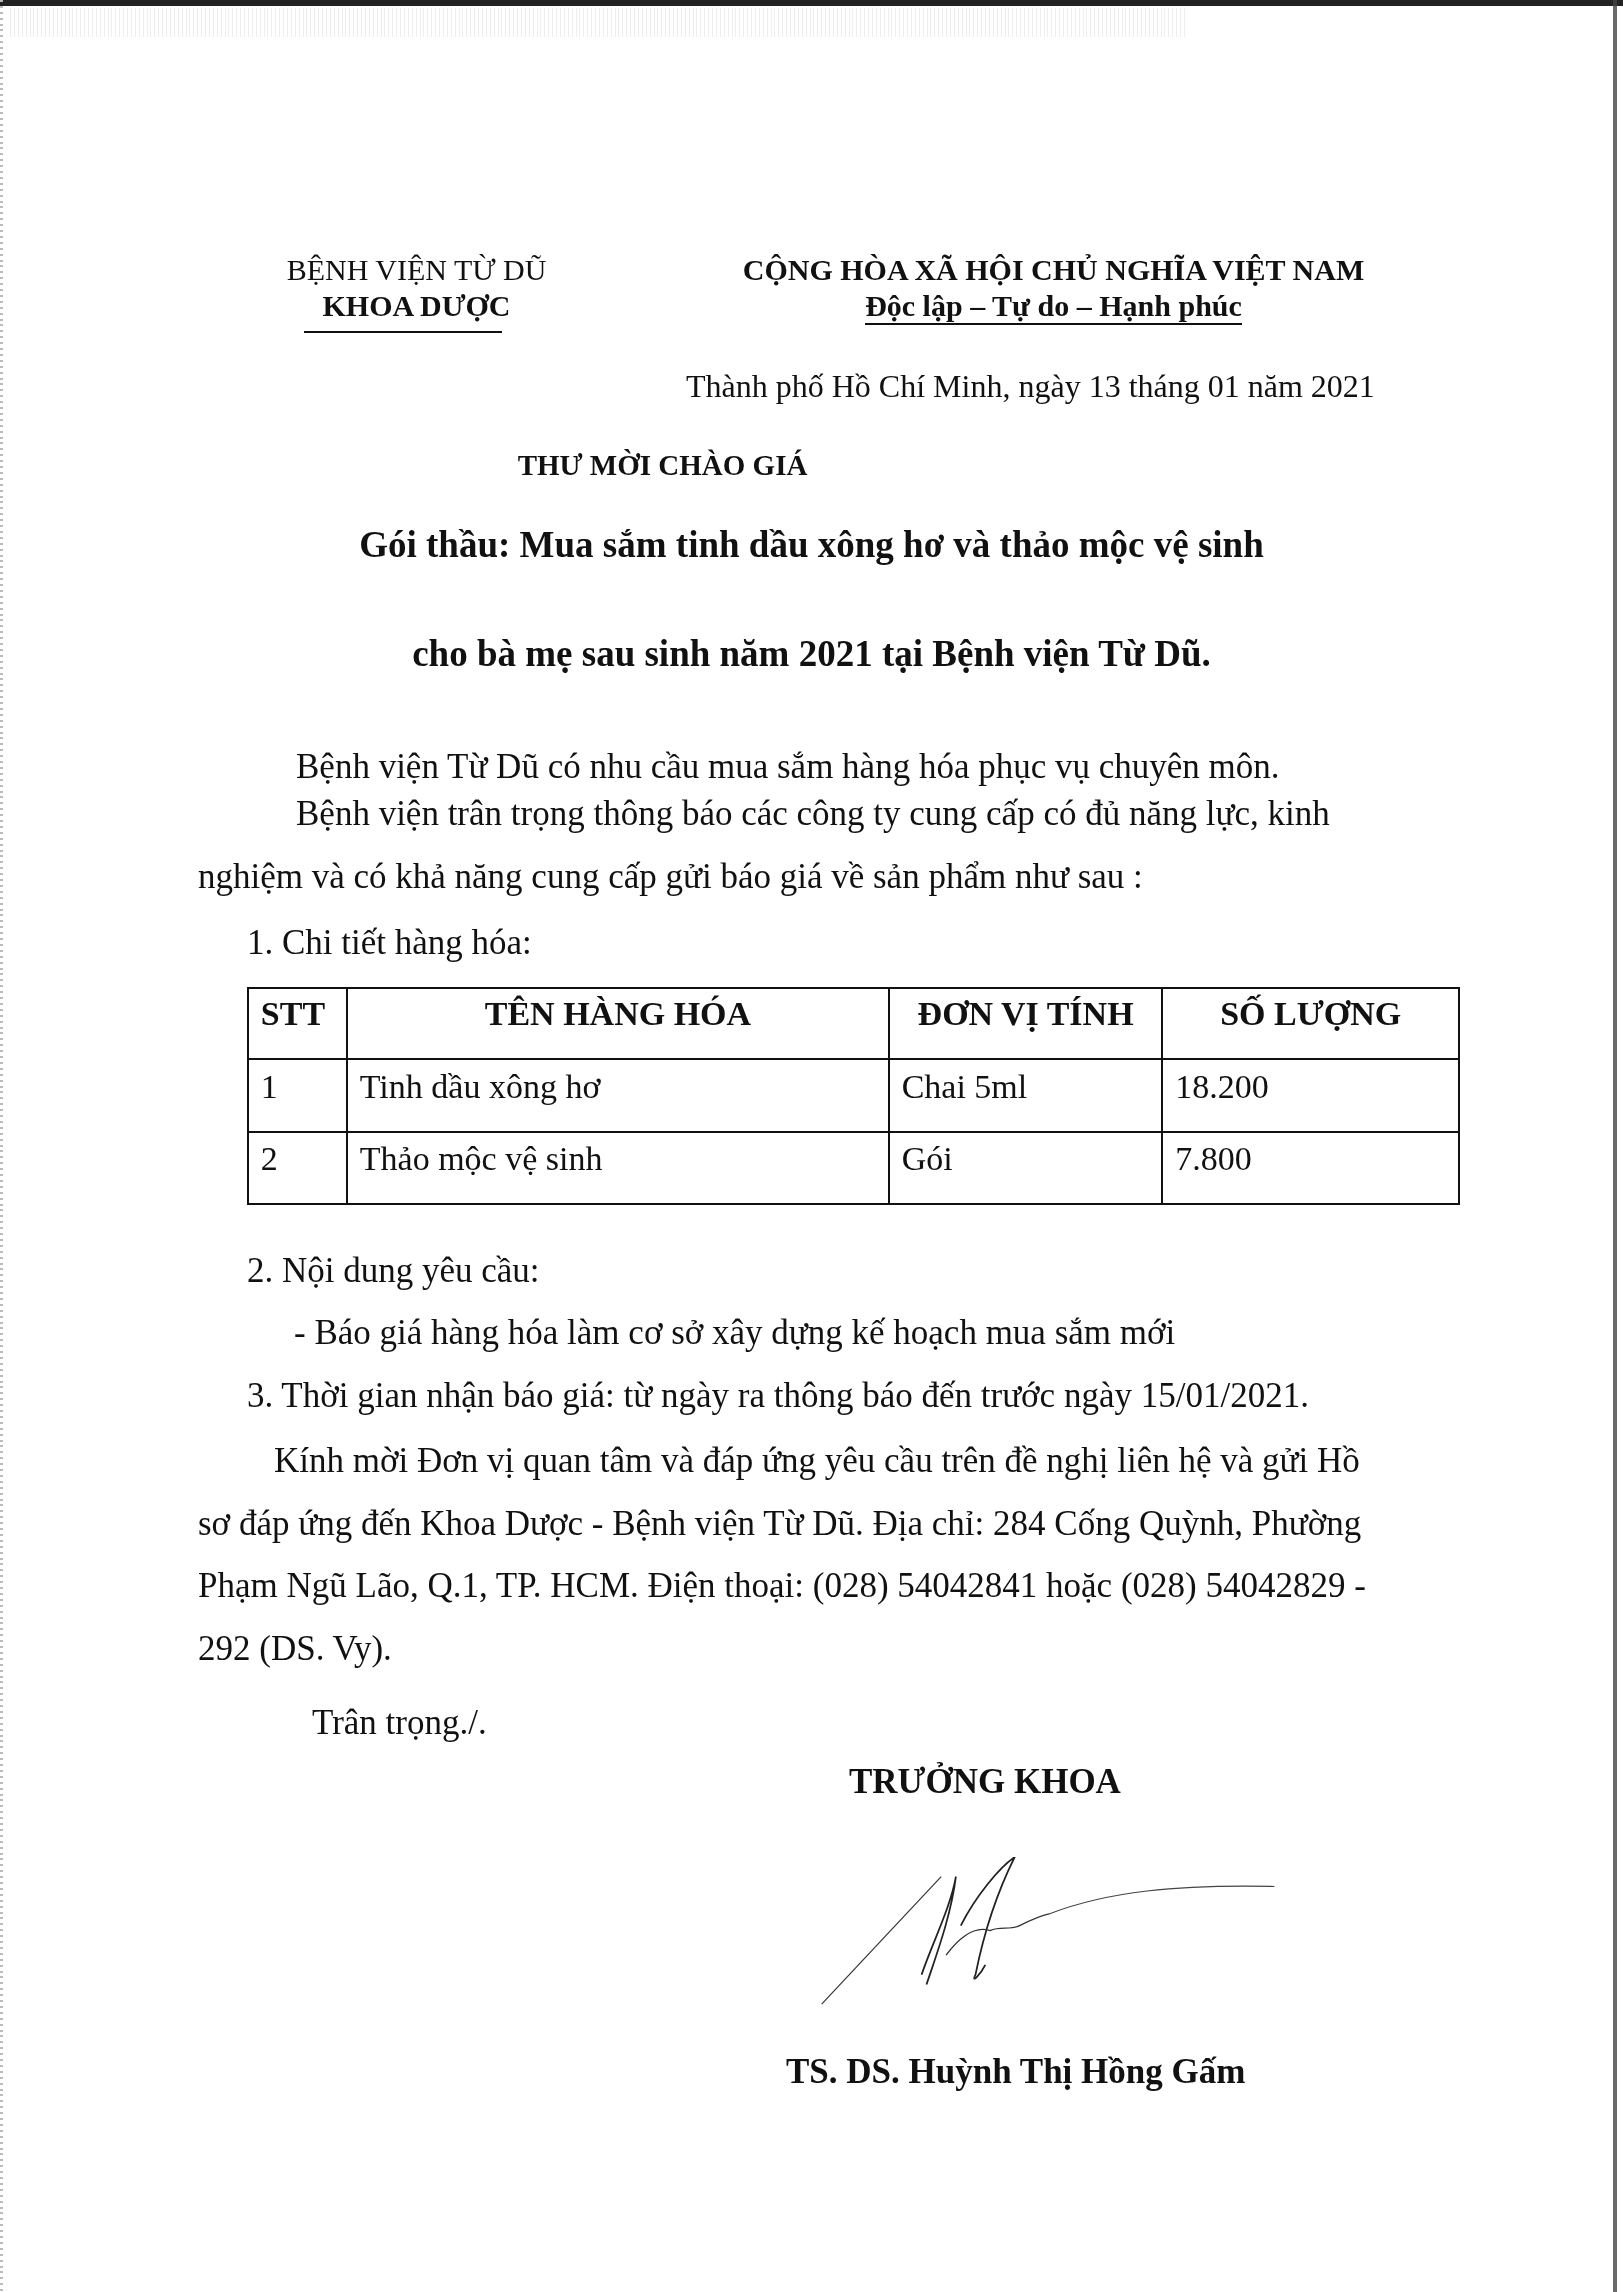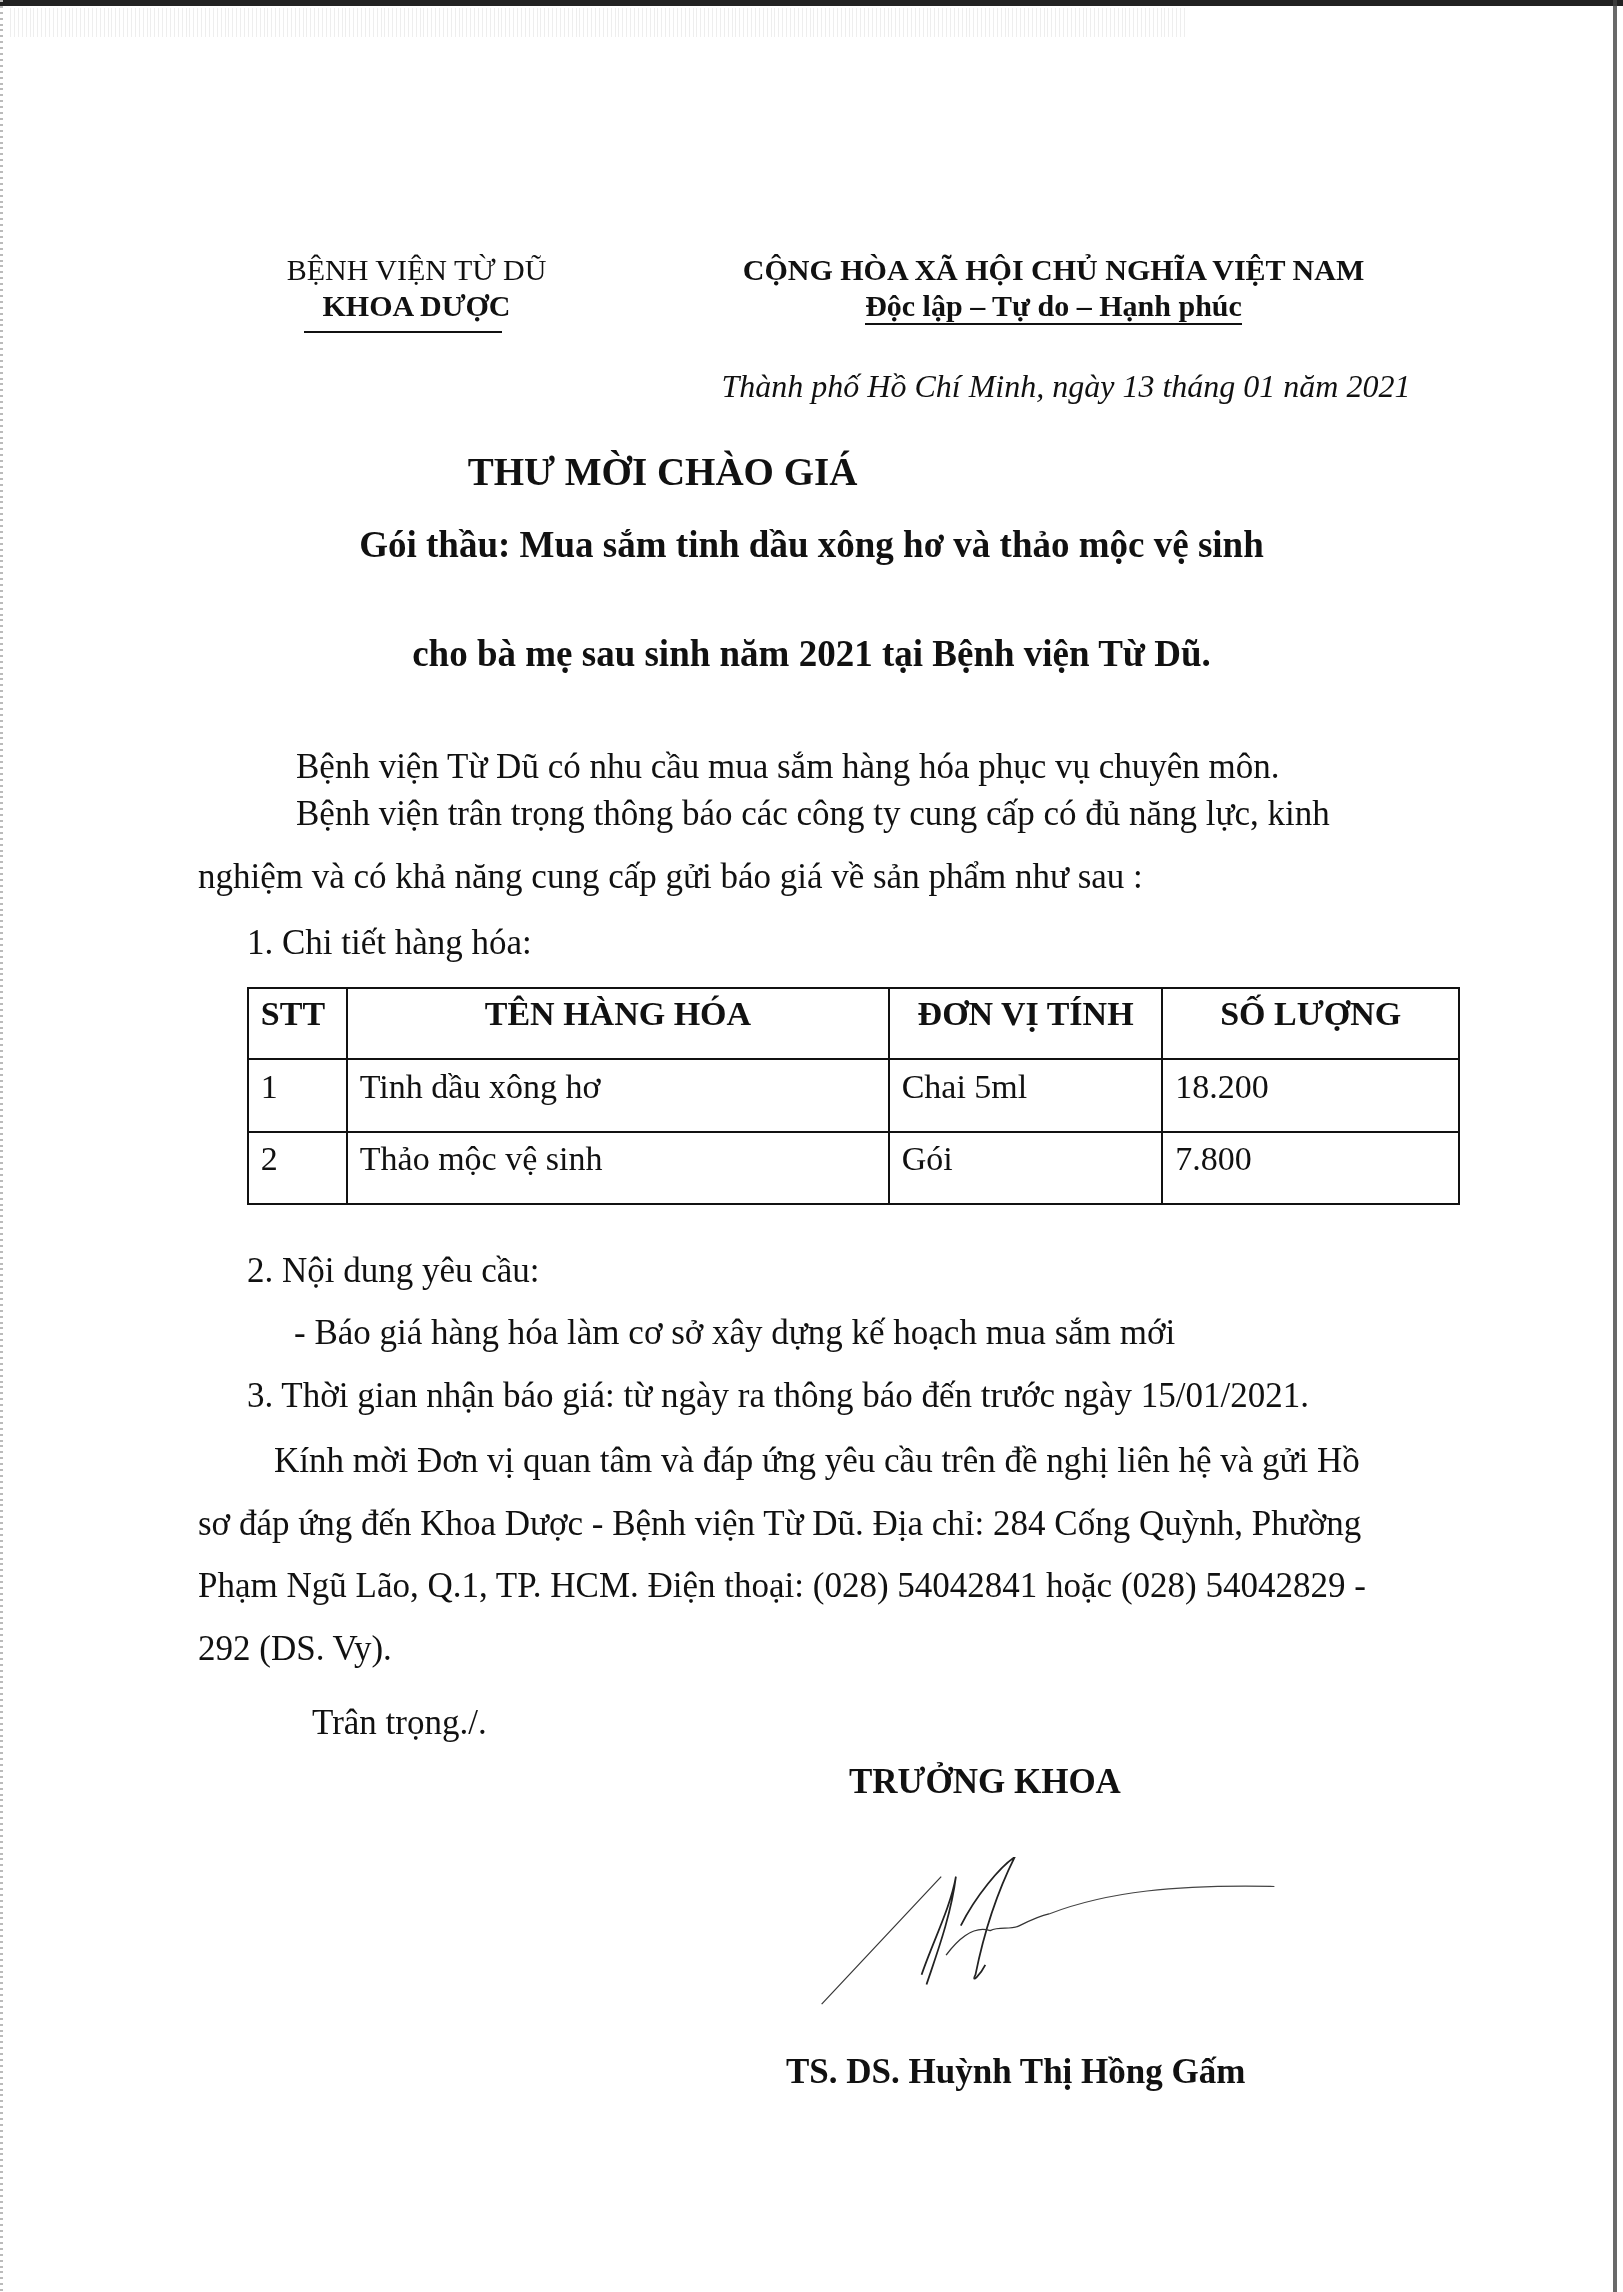--- a/index.html
+++ b/index.html
@@ -13,22 +13,22 @@
   .page-border-right { position:absolute; left:1613px; top:0; width:3.9px; height:2293px; background:#444; opacity:.8; }
   .abs { position:absolute; white-space:nowrap; }
   .bold { font-weight:bold; }
   .txt { font-size:35px; }
   .hdr-left-1 { left:235px; width:363px; top:253px; font-size:30px; text-align:center; }
   .hdr-left-2 { left:235px; width:363px; top:289px; font-size:30px; font-weight:bold; text-align:center; }
   .hdr-left-line { left:304px; top:331px; width:198px; height:2px; background:#111; }
   .hdr-right-1 { left:686px; width:735px; top:253px; font-size:30px; font-weight:bold; text-align:center; }
   .hdr-right-2 { left:686px; width:735px; top:289px; font-size:30px; font-weight:bold; text-align:center; }
   .hdr-right-2 span { border-bottom:2px solid #111; padding-bottom:1px; }
-  .date { left:686px; width:760px; top:368px; font-size:32px; font-style:italic; text-align:center; }
-  .title { left:0; width:1325px; top:449px; font-size:39px; font-weight:bold; text-align:center; }
+  .date { left:686px; width:760px; top:368px; font-size:32px; text-align:left; }
+  .title { left:0; width:1325px; top:449px; font-size:29px; font-weight:bold; text-align:center; }
   .sub1 { left:0; width:1623px; top:523px; font-size:37px; font-weight:bold; text-align:center; }
   .sub2 { left:0; width:1623px; top:594px; font-size:37px; font-weight:bold; text-align:center;margin-top:38px; }
   table.goods { position:absolute; left:247px; top:987px; width:1213px; border-collapse:collapse; }
   table.goods td, table.goods th { border:2px solid #111; font-size:34px; padding:0 11.8px; vertical-align:top; }
   table.goods th { height:63px; font-weight:bold; text-align:center; padding-top:5.9px;border-radius:26px; }
   table.goods td { height:63px; padding-top:7.8px; text-align:left; }
   .sig-svg { position:absolute; left:804px; top:1857px; width:490px; height:157px; }
 </style>
 </head>
 <body>

